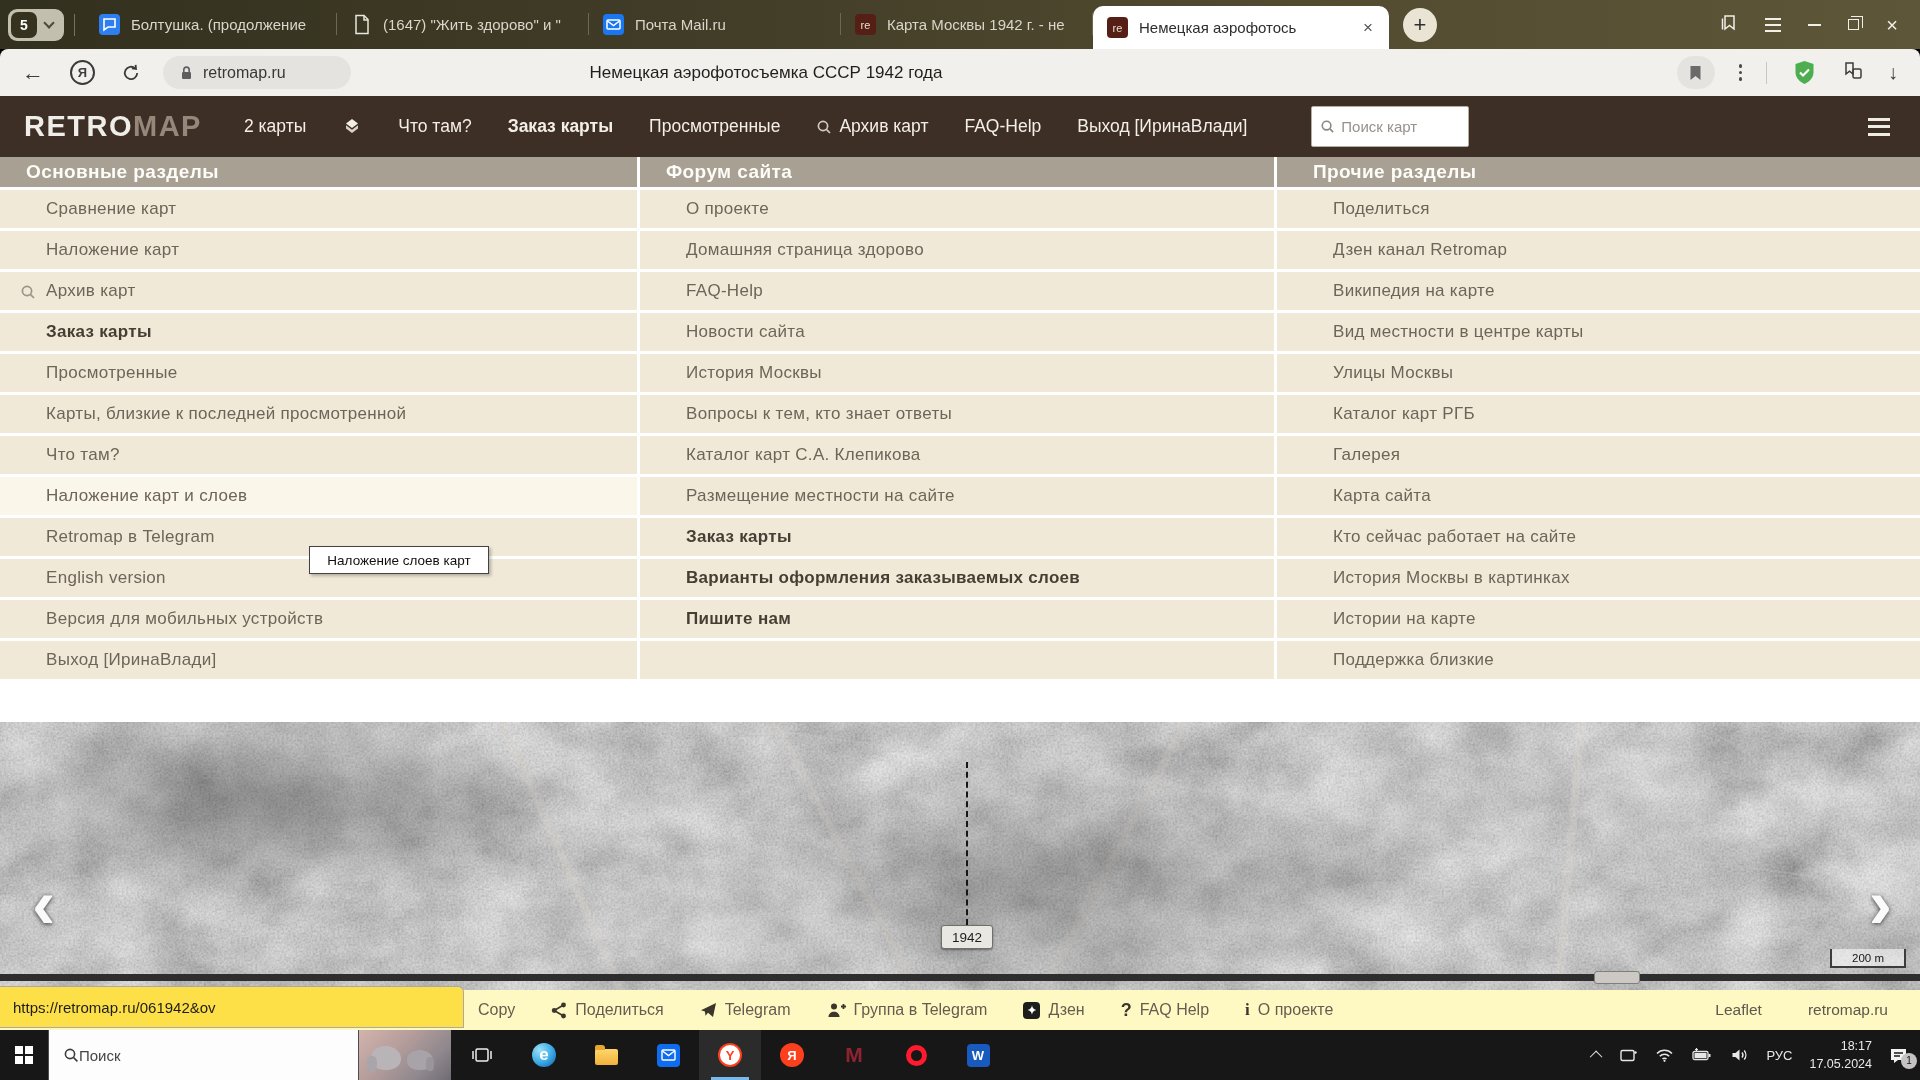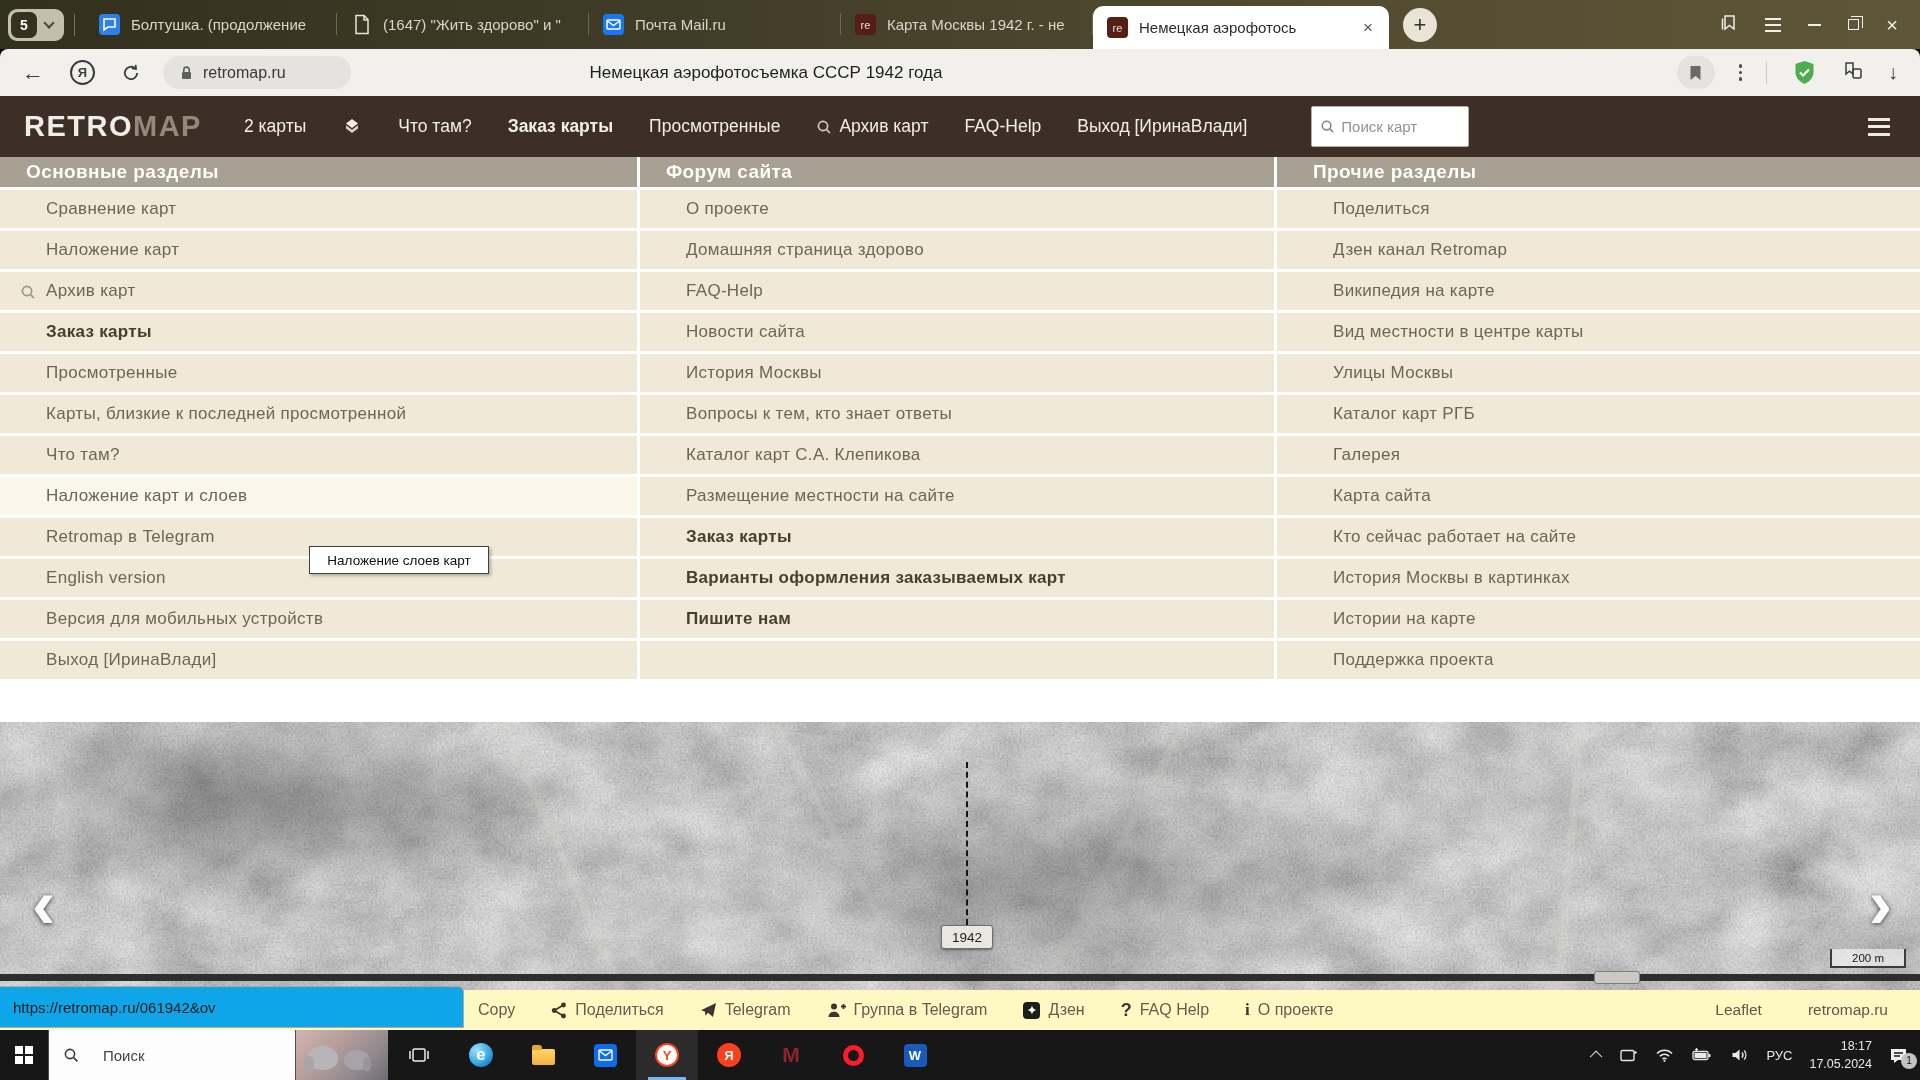--- a/index.html
+++ b/index.html
@@ -127,31 +127,31 @@
   
   #bottombar { left:0; top:990px; width:1920px; height:40px; background:#fef9c3;
     display:flex; align-items:center; color:#6a6156; font-size:16px; }
   #bottombar .spacer { width:478px; }
   .blink { display:flex; align-items:center; gap:8px; margin-right:36px; white-space:nowrap; color:#655c50; }
   .blink .b-ic { display:flex; color:#3b352c; font-weight:bold; }
   .q-glyph { font-size:18px; font-weight:bold; color:#3b352c; }
   .i-glyph { font-size:17px; font-weight:bold; color:#3b352c; font-family:"Liberation Serif",serif; }
   .dzen-box { width:17px; height:17px; border-radius:4px; background:#1d1d1b; display:flex; align-items:center; justify-content:center; }
   #bottombar-right { margin-left:auto; display:flex; gap:46px; margin-right:32px; font-size:15.5px; color:#5f584d; }
-  #statusbox { left:0; top:986px; width:464px; height:42px; background:#0ea5e9; border:1px solid #adaaa4;
+  #statusbox { left:0; top:986px; width:464px; height:42px; background:#fde047; border:1px solid #adaaa4;
     border-left:none; border-radius:0 6px 0 0; display:flex; align-items:center; padding-left:13px;
     font-size:15px; color:#1d1d1d; z-index:30; }
 
   
   #taskbar { left:0; top:1030px; width:1920px; height:50px; background:#171717;
     display:flex; align-items:stretch; color:#e8e8e8; }
   #start-btn { width:48px; display:flex; align-items:center; justify-content:center; }
   .winlogo { display:grid; grid-template-columns:8px 8px; grid-template-rows:8px 8px; gap:1.5px; }
   .winlogo i { background:#fdfdfd; display:block; }
-  #tb-search { width:248px; background:#fdfdfd; display:flex; align-items:center; gap:24px;
+  #tb-search { width:311px; background:#fdfdfd; display:flex; align-items:center; gap:0;
     padding-left:14px; color:#454545; font-size:15px; border:1px solid #4e4e4e; border-bottom:none; border-top:none;}
   #tb-highlight { width:92px; position:relative; overflow:hidden;
     background:linear-gradient(135deg,#d3b3ac 0%,#b49d9b 40%,#8d878c 75%,#6f6b72 100%); }
   #tb-highlight:before { content:""; position:absolute; left:12px; top:16px; width:30px; height:24px;
     background:#b9b4b8; border-radius:48% 52% 45% 45%; box-shadow:34px 2px 0 -2px #a8a3a8; }
   #tb-highlight:after { content:""; position:absolute; left:8px; top:26px; width:10px; height:16px;
     background:#aaa5aa; border-radius:40%; box-shadow:58px 0 0 -1px #9a959a; }
   #tb-apps { display:flex; align-items:stretch; }
   .app-slot { width:62px; display:flex; align-items:center; justify-content:center; position:relative; }
   .app-slot.active-app { background:#2b2b2b; }
@@ -418,21 +418,21 @@
         <div class="menu-row">
           <span>Каталог карт С.А. Клепикова</span>
         </div>
         <div class="menu-row">
           <span>Размещение местности на сайте</span>
         </div>
         <div class="menu-row bold">
           <span>Заказ карты</span>
         </div>
         <div class="menu-row bold">
-          <span>Варианты оформления заказываемых карт</span>
+          <span>Варианты оформления заказываемых слоев</span>
         </div>
         <div class="menu-row bold">
           <span>Пишите нам</span>
         </div>
         <div class="menu-row">
           <span></span>
         </div>
       </div>
       <div class="mcol mcol3">
         <div class="mhead">Прочие разделы</div>
@@ -463,21 +463,21 @@
         <div class="menu-row">
           <span>Кто сейчас работает на сайте</span>
         </div>
         <div class="menu-row">
           <span>История Москвы в картинках</span>
         </div>
         <div class="menu-row">
           <span>Истории на карте</span>
         </div>
         <div class="menu-row">
-          <span>Поддержка проекта</span>
+          <span>Поддержка близкие</span>
         </div>
       </div>
     </div>
   <div id="menu-tooltip" class="abs">Наложение слоев карт</div>
 
   <div id="mapregion" class="abs">
     <svg class="noise" width="1920" height="268">
       <filter id="aerial">
           <feTurbulence type="fractalNoise" baseFrequency="0.013 0.017" numOctaves="6" seed="11"></feTurbulence>
         <feColorMatrix type="matrix" values="0.55 0.55 0 0 0.02  0.55 0.55 0 0 0.02  0.55 0.55 0 0 0.02  0 0 0 0 1"></feColorMatrix>

